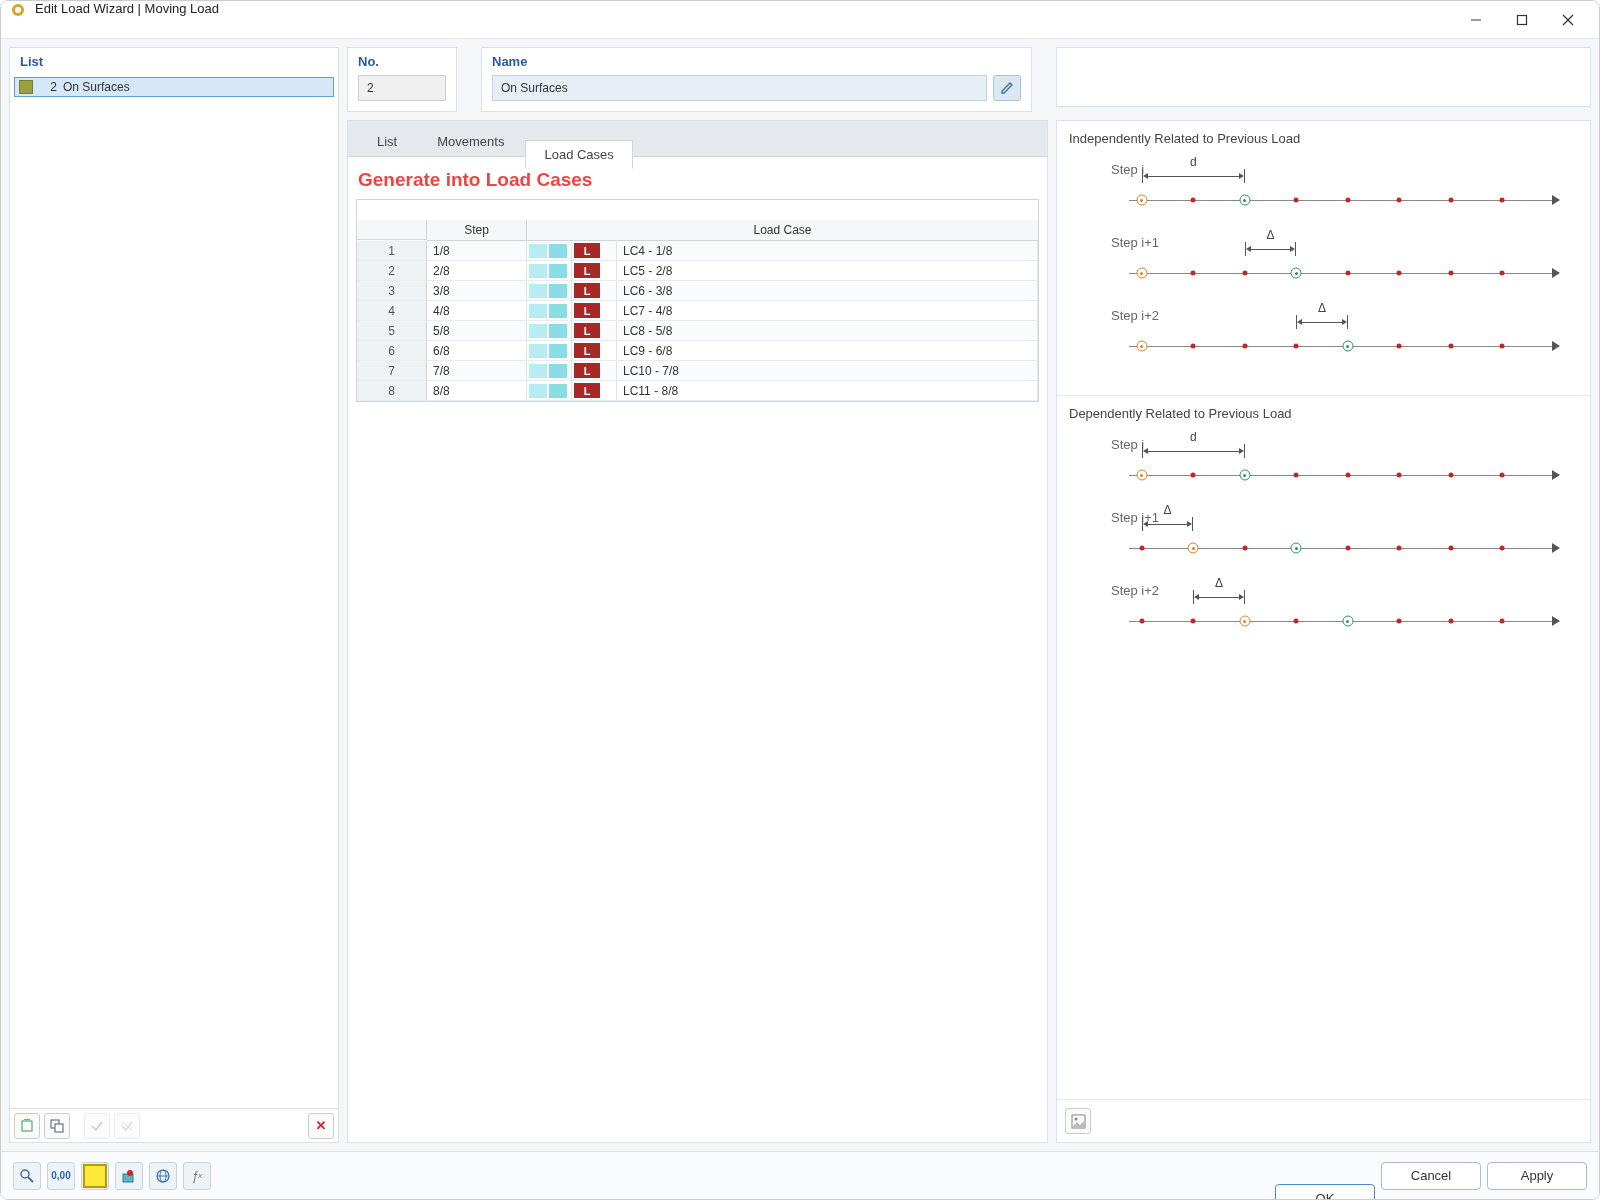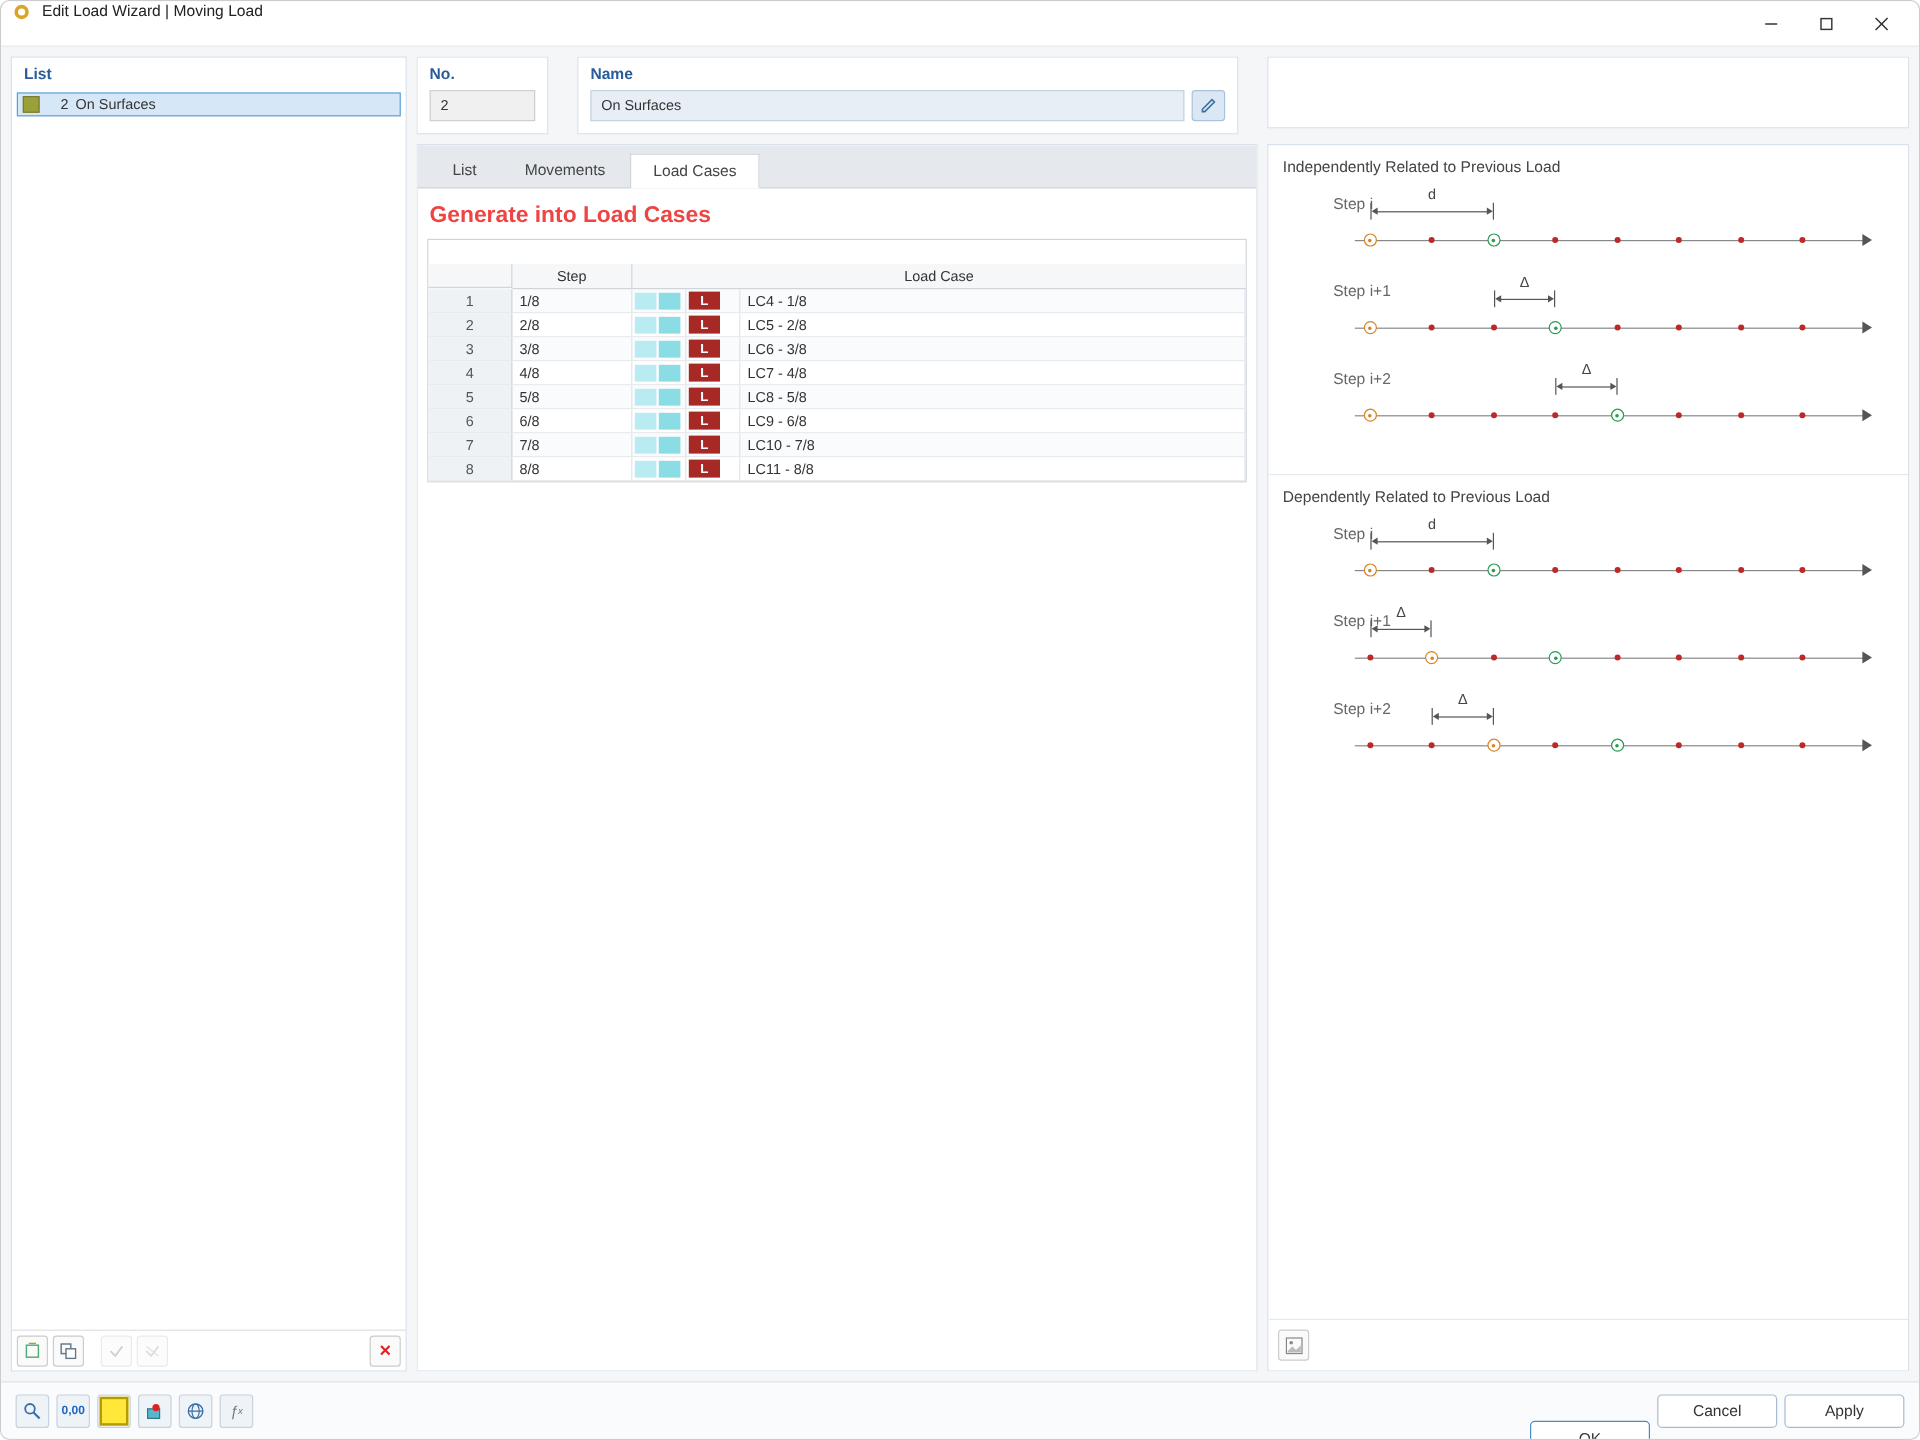--- a/index.html
+++ b/index.html
@@ -168,21 +168,21 @@
   border-bottom: none;
   color: #444;
   font-size: 13px;
   cursor: pointer;
 }
 .tab.active {
   background: #fff;
   border: 1px solid #d0d5da;
   border-bottom: 1px solid #fff;
   position: relative;
-  top: 1px;
+  top: 13px;
 }
 .tab-body { flex: 1; padding: 8px 8px; display: flex; flex-direction: column; overflow: hidden; }
 
 .section-title {
   color: #ef4444;
   font-weight: 600;
   padding: 4px 2px 8px 2px;
   font-size: 19px;
 }
 

